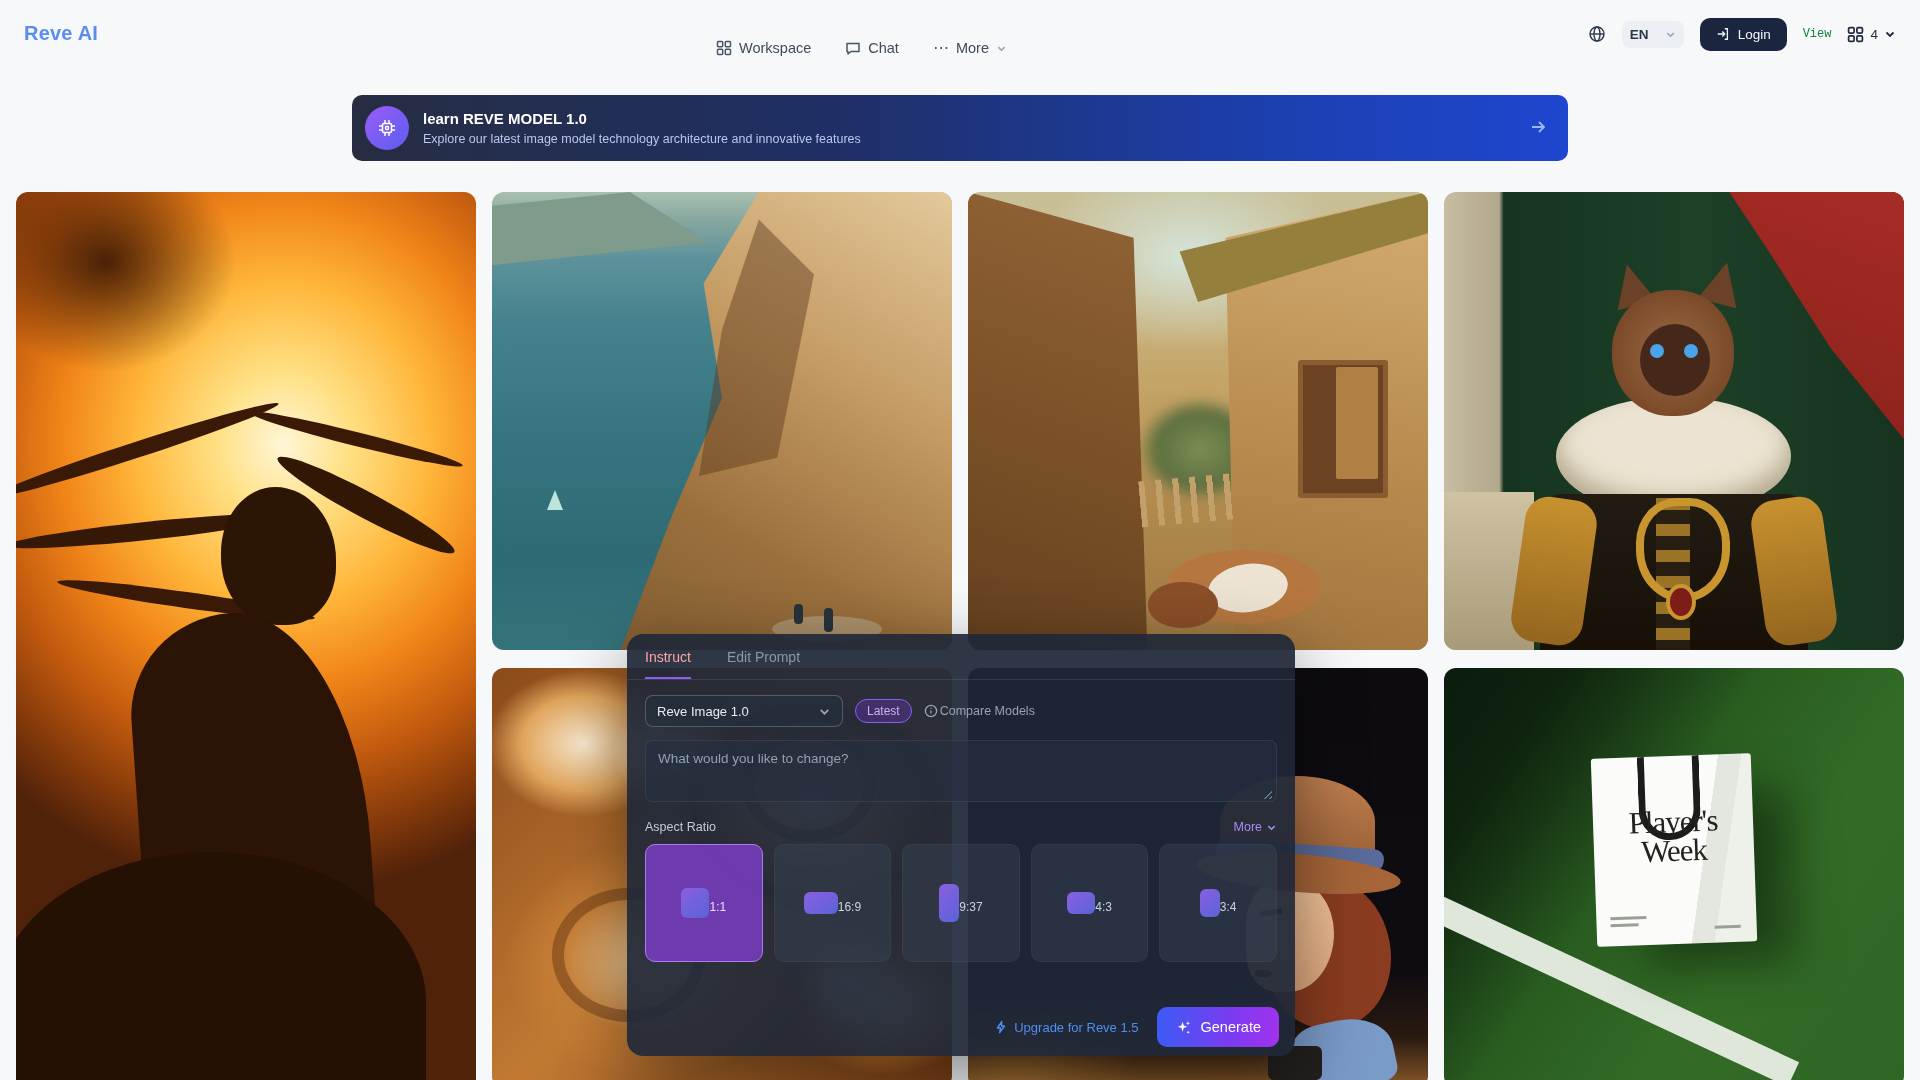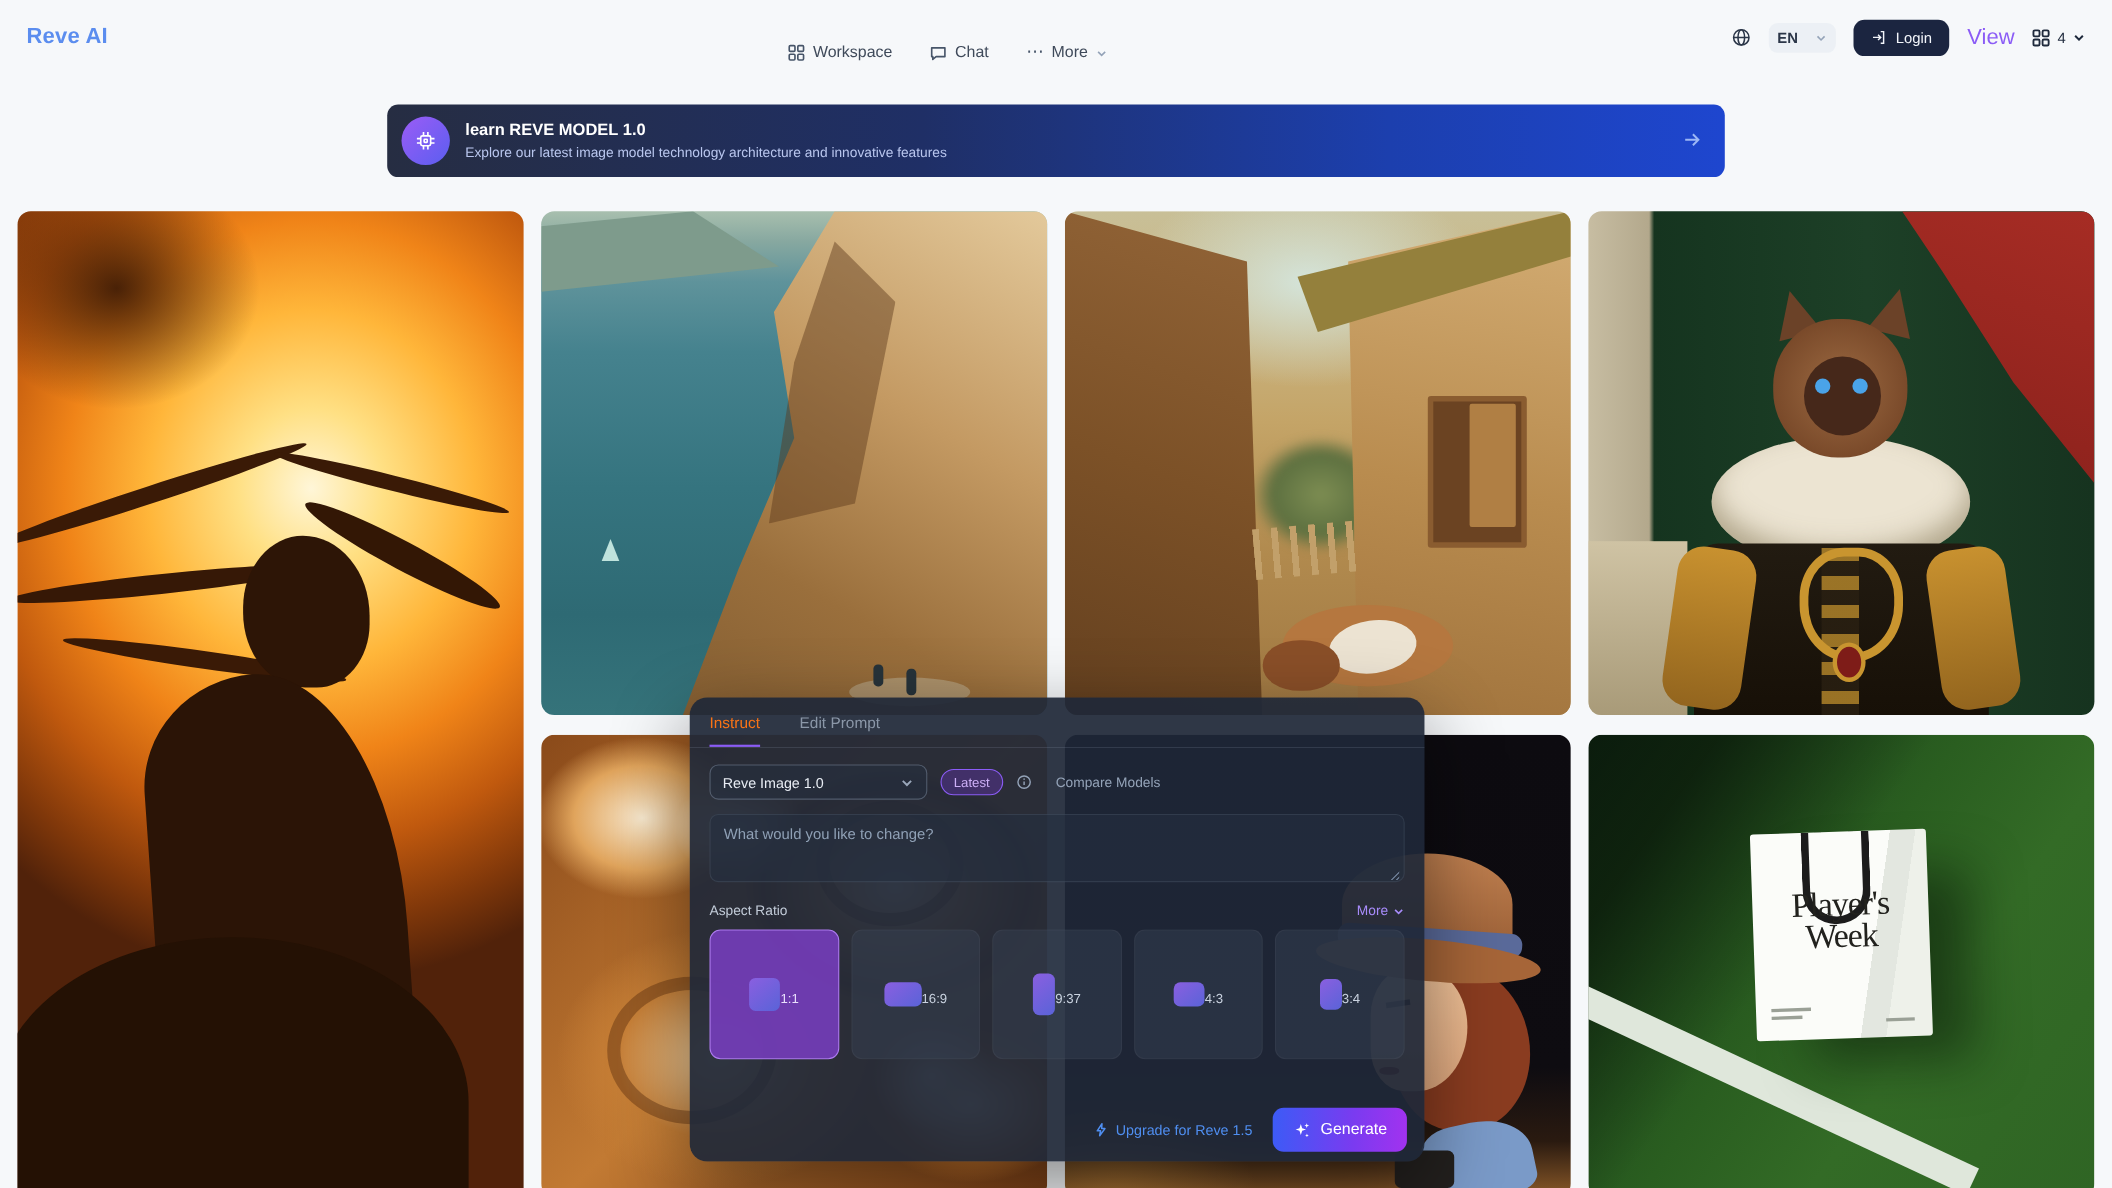--- a/index.html
+++ b/index.html
@@ -10,21 +10,21 @@
   
   .header{position:absolute;top:0;left:0;width:1920px;height:68px;text-align:right;}
   .logo{position:absolute;left:24px;top:22px;font-size:20px;font-weight:700;color:#5b8def;letter-spacing:.2px;}
   .nav-center{position:absolute;left:716px;top:14px;height:68px;display:flex;align-items:center;gap:34px;}
   .nav-item{display:flex;align-items:center;gap:7px;font-size:14.5px;color:#3f4a5a;cursor:pointer;}
   .nav-right{position:absolute;right:24px;top:0;height:68px;display:flex;align-items:center;gap:16px;}
   .lang-pill{display:flex;align-items:center;gap:16px;padding:6px 8px;border-radius:8px;background:rgba(228,233,240,.55);
     font-size:13.5px;font-weight:700;color:#2b3648;cursor:pointer;}
   .login-btn{display:flex;align-items:center;gap:8px;background:#1b2540;color:#f2f5fa;font-size:13.5px;
     padding:9px 16px;border-radius:10px;cursor:pointer;}
-  .view-label{font-size:20px;color:#8b5cf6;cursor:pointer;}
+  .view-label{font-size:12px;color:#15803d;cursor:pointer;font-family:Liberation Mono, monospace;}
   .grid-group{display:flex;align-items:center;gap:6px;cursor:pointer;font-size:13.5px;color:#1f2a3c;}
 
   
   .banner{position:absolute;left:352px;top:95px;width:1216px;height:66px;border-radius:10px;
     background:linear-gradient(90deg,#262d42 0%,#1f2f66 40%,#1c3fae 75%,#1e46cf 100%);
     display:flex;align-items:center;padding-left:13px;box-sizing:border-box;cursor:pointer;}
   .banner-ico{width:44px;height:44px;border-radius:50%;background:linear-gradient(135deg,#9b5cf6,#5b5ef0);
     display:flex;align-items:center;justify-content:center;flex:0 0 44px;}
   .banner-texts{margin-left:14px;}
   .banner-title{font-size:15px;font-weight:700;color:#ffffff;}
@@ -132,29 +132,29 @@
     border-radius:0 0 34px 34px;box-sizing:border-box;}
   .bag-text{position:absolute;left:0;width:100%;top:52px;text-align:center;
     font-family:"Liberation Serif","DejaVu Serif",serif;font-size:31px;color:#22221e;line-height:.92;letter-spacing:-1px;}
   .bag-line{width:36px;height:3px;background:#9aa096;position:absolute;}
 
   
   .panel{position:absolute;left:627px;top:634px;width:668px;height:422px;border-radius:16px;
     background:rgba(31,40,56,.93);box-shadow:0 24px 70px rgba(0,0,0,.45);box-sizing:border-box;}
   .tabs{display:flex;gap:36px;padding:15px 18px 0;border-bottom:1px solid rgba(148,163,184,.18);}
   .tab{font-size:14px;color:#8b97a8;padding-bottom:12px;cursor:pointer;}
-  .tab.active{color:#f97316;border-bottom:2.5px solid #8b5cf6;font-weight:500;}
+  .tab.active{color:#fca5a5;border-bottom:2.5px solid #8b5cf6;font-weight:500;}
   .panel-body{padding:15px 18px 0;}
   .model-row{display:flex;align-items:center;gap:12px;}
   .model-select{width:198px;height:32px;box-sizing:border-box;border:1px solid rgba(148,163,184,.4);border-radius:8px;
     background:rgba(36,47,64,.4);display:flex;align-items:center;justify-content:space-between;
     padding:0 11px;font-size:13px;color:#e8edf4;cursor:pointer;}
   .latest-pill{padding:4px 11px;border-radius:999px;border:1px solid #8b5cf6;background:rgba(124,58,237,.28);
     font-size:12px;color:#cdb0f7;}
-  .compare{display:flex;align-items:center;gap:22px;font-size:12.5px;color:#94a3b8;cursor:pointer;}
+  .compare{display:flex;align-items:center;gap:2px;font-size:12.5px;color:#94a3b8;cursor:pointer;}
   .prompt-wrap{position:relative;margin-top:13px;}
   .prompt{width:100%;height:62px;box-sizing:border-box;border-radius:8px;border:1px solid rgba(148,163,184,.14);
     background:rgba(36,47,64,.6);padding:10px 12px;font-size:13.5px;color:#e2e8f0;resize:none;outline:none;
     font-family:"Liberation Sans","DejaVu Sans",sans-serif;}
   .prompt::placeholder{color:#8fa0b5;}
   .resize-grip{position:absolute;right:5px;bottom:7px;width:9px;height:9px;
     background:linear-gradient(135deg,rgba(0,0,0,0) 55%,#64748b 55% 65%,rgba(0,0,0,0) 65% 80%,#64748b 80% 90%,rgba(0,0,0,0) 90%);}
   .aspect-row{margin-top:14px;display:flex;align-items:center;justify-content:space-between;}
   .aspect-label{font-size:12.5px;color:#c2cbd8;}
   .more-link{display:flex;align-items:center;gap:4px;font-size:12.5px;color:#a78bfa;cursor:pointer;}

